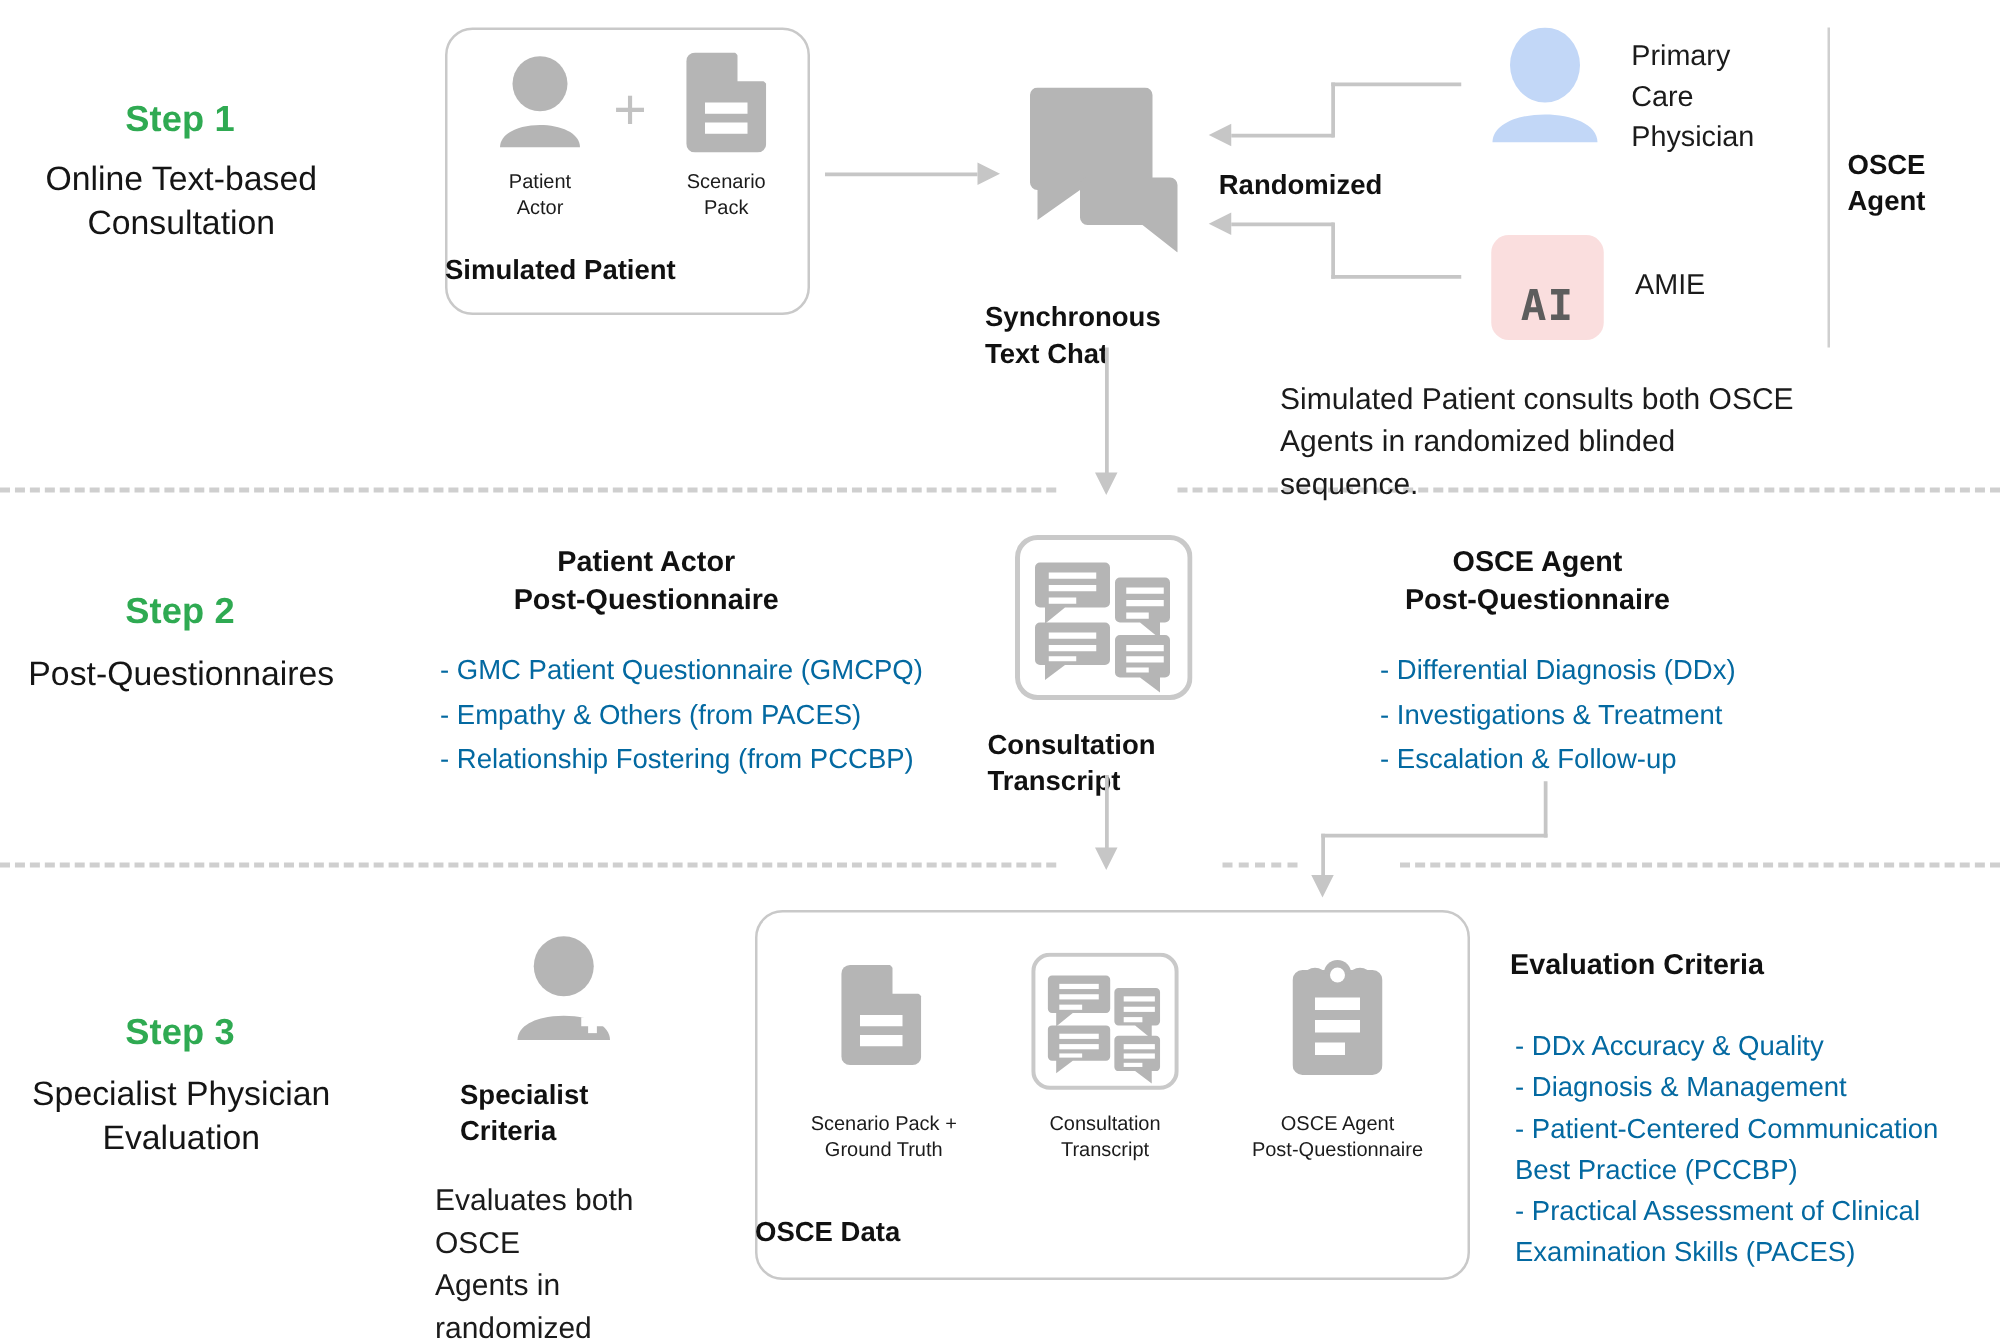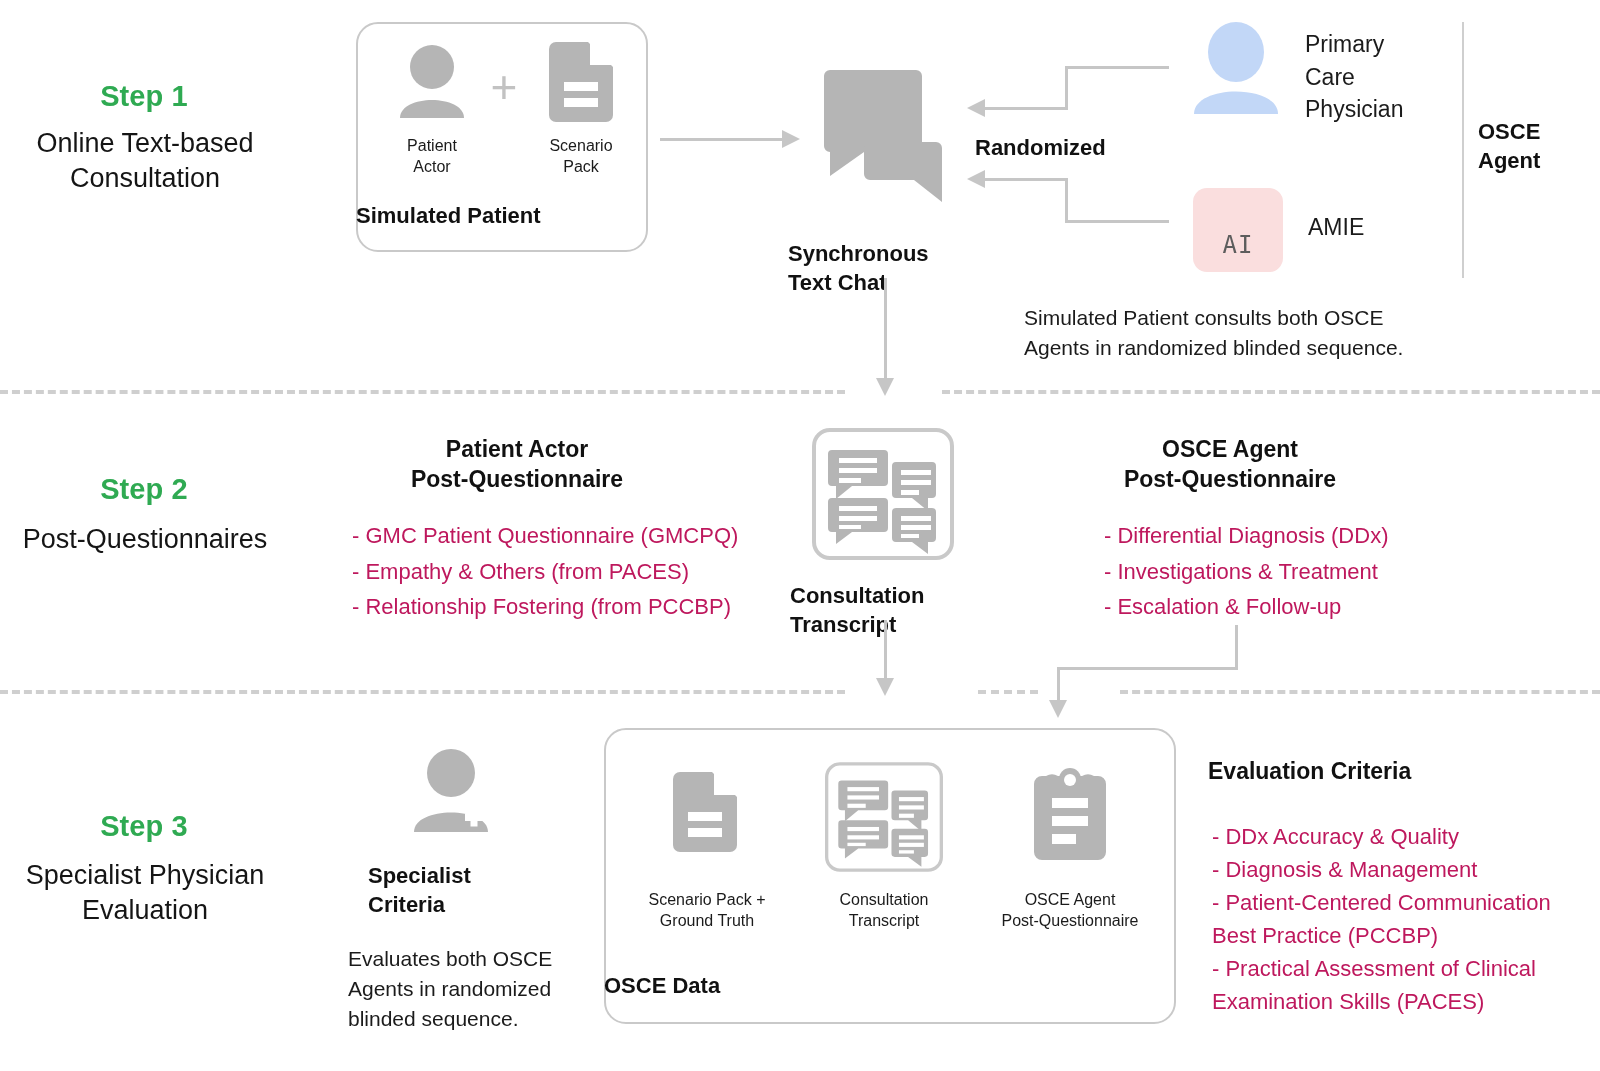--- a/index.html
+++ b/index.html
@@ -54,26 +54,26 @@
   .heading-2 {
     font-weight: bold;
     font-size: 23px;
     text-align: center;
     line-height: 1.32;
     color: #111;
   }
   .bullet-list {
     font-size: 22px;
     line-height: 1.62;
-    color: #be185d;
+    color: #0369a1;
   }
   .bullet-list .bi { white-space: nowrap; }
   .bullet-list .bi.wrap { white-space: normal; }
   .note-text {
-    font-size: 21px;
+    font-size: 24px;
     line-height: 1.42;
     color: #1b1b1b;
   }
 
   
   .round-box {
     border: 2.5px solid #c9c9c9;
     border-radius: 22px;
     background: #ffffff;
     box-sizing: border-box;
@@ -120,22 +120,22 @@
 
   .ai-chip {
     background: #fadede;
     border-radius: 14px;
     display: flex;
     align-items: center;
     justify-content: center;
   }
   .ai-chip span {
     font-family: "DejaVu Sans Mono", monospace;
-    font-weight: normal;
-    font-size: 24px;
+    font-weight: bold;
+    font-size: 34px;
     color: #5d5d5d;
     letter-spacing: 1px;
     margin-top: 29px;
   }
 
   .plus-sign {
     font-size: 46px;
     color: #c2c2c2;
     font-weight: 300;
     line-height: 1;

